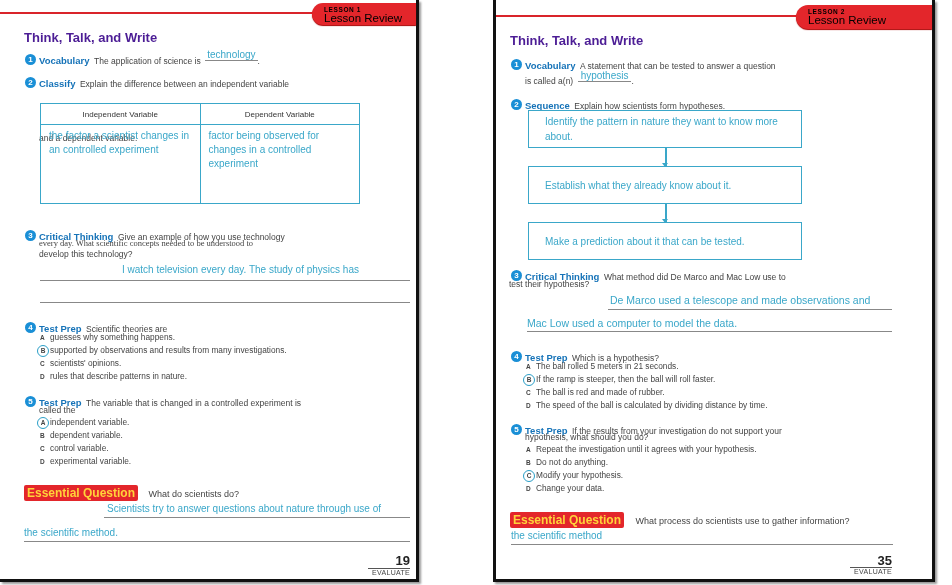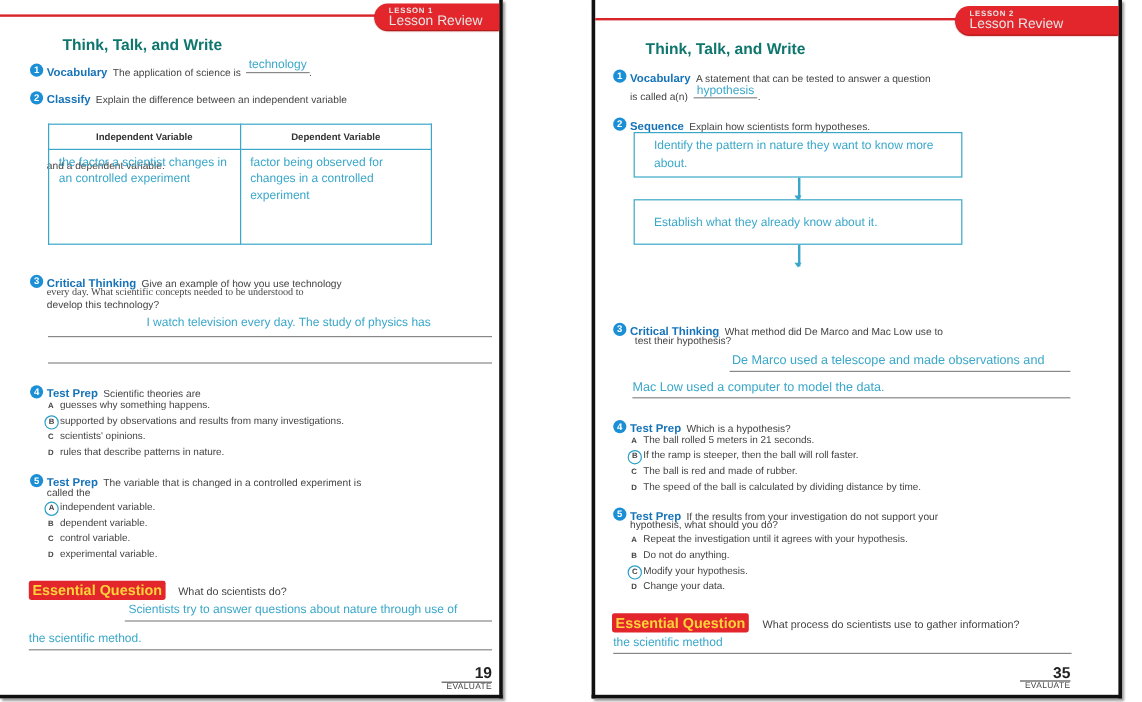--- a/index.html
+++ b/index.html
@@ -3,38 +3,38 @@
 <meta charset="utf-8">
 <style>
   html, body { margin:0; padding:0; }
   body { width:952px; height:585px; background:#ffffff; position:relative; overflow:hidden;
          font-family:"Liberation Sans", sans-serif; color:#333; }
   .page { position:absolute; top:0; background:#fff; border-right:3px solid #111; border-bottom:3px solid #111; border-left:3px solid #111;
           box-shadow:2px 2px 2px #999; }
   #page1 { left:0; width:416px; height:579px; border-left:0; }
   #page2 { left:493px; width:436px; height:579px; }
   .redline { position:absolute; left:0; height:2px; background:#d9242a; }
-  .tab { position:absolute; background:#e3262b; color:#e5e5e5; border-radius:12px 0 0 12px; box-shadow:0 1px 1px #a00;}
+  .tab { position:absolute; background:#e3262b; color:#000000; border-radius:12px 0 0 12px; box-shadow:0 1px 1px #a00;}
   .tab .lesson { position:absolute; left:12px; top:3px; font-size:6.5px; font-weight:bold; letter-spacing:0.6px; }
   .tab .title { position:absolute; left:12px; top:9px; font-size:11.5px; }
   .abs { position:absolute; white-space:nowrap; }
-  .h1 { font-size:13px; font-weight:bold; color:#0f766e;margin-left:28px; }
+  .h1 { font-size:13px; font-weight:bold; color:#4c1d95; }
   .num { display:inline-block; width:11px; height:11px; border-radius:50%; background:#1a8fd6; color:#fff;
          font-size:8px; font-weight:bold; text-align:center; line-height:11px; vertical-align:middle; margin-right:3px; }
   .lbl { color:#1673b8; font-weight:bold; font-size:9.5px; }
   .q { font-size:8.5px; color:#444; }
   .ans { color:#3aa7c9; font-size:10px; }
   .line { position:absolute; height:1px; background:#888; }
   .opt { font-size:8.3px; color:#444; }
   .opt .letter { font-size:6.5px; font-weight:bold; display:inline-block; width:10px; }
   .circ { display:inline-block; width:10px; height:10px; border:1.5px solid #2b9fc8; border-radius:50%;
           font-size:6.5px; font-weight:bold; text-align:center; line-height:10px; margin-left:-3px; margin-right:1px; }
   .eq { background:#e3262b; color:#ffd33a; font-weight:bold; font-size:12px; padding:1px 3px; border-radius:2px; }
   table.tv { position:absolute; border-collapse:collapse; border:1.5px solid #3aa7c9; }
-  table.tv th { font-size:8px; font-weight:bold; color:#333; height:18px; border:1.5px solid #3aa7c9; }
+  table.tv th { font-size:8px; font-weight:normal; color:#333; height:18px; border:1.5px solid #3aa7c9; }
   table.tv td { border:1.5px solid #3aa7c9; vertical-align:top; padding:4px 8px; color:#3aa7c9; font-size:10px; line-height:14px; height:70px; }
   .fbox { position:absolute; border:1.5px solid #3aa7c9; color:#3aa7c9; font-size:10px; line-height:15px; box-sizing:border-box; }
   .arrow { position:absolute; width:1.5px; background:#3aa7c9; }
   .arrow:after { content:""; position:absolute; left:-3px; bottom:-1px; border-left:3.5px solid transparent; border-right:3.5px solid transparent; border-top:4px solid #3aa7c9; }
   .pgnum { font-size:13px; font-weight:bold; color:#222; text-align:right; }
   .evaluate { font-size:7px; color:#444; border-top:1px solid #555; letter-spacing:0.3px; }
 </style>
 </head>
 <body>
 
@@ -133,26 +133,27 @@
   </div>
 
   <div class="abs" style="left:15px;top:95px;">
     <span class="num">2</span><span class="lbl">Sequence</span>
     <span class="q">Explain how scientists form hypotheses.</span>
   </div>
   <div class="fbox" style="left:32px;top:110px;width:274px;height:38px;padding:3px 16px;white-space:normal;">Identify the pattern in nature they want to know more about.</div>
   <div class="arrow" style="left:169px;top:148px;height:18px;"></div>
   <div class="fbox" style="left:32px;top:166px;width:274px;height:38px;padding:11px 16px;">Establish what they already know about it.</div>
   <div class="arrow" style="left:169px;top:204px;height:18px;"></div>
+  <div class="fbox" style="left:32px;top:222px;width:274px;height:38px;padding:11px 16px;">Make a prediction about it that can be tested.</div>
 
   <div class="abs" style="left:15px;top:266px;">
     <span class="num">3</span><span class="lbl">Critical Thinking</span>
     <span class="q">What method did De Marco and Mac Low use to</span>
   </div>
-  <div class="abs q" style="left:33px;top:279px;text-align:center;">test their hypothesis?</div>
+  <div class="abs q" style="left:13px;top:279px;text-align:center;">test their hypothesis?</div>
   <div class="abs ans" style="left:114px;top:294px;font-size:10.5px;">De Marco used a telescope and made observations and</div>
   <div class="line" style="left:112px;top:309px;width:284px;"></div>
   <div class="abs ans" style="left:31px;top:317px;font-size:10.5px;">Mac Low used a computer to model the data.</div>
   <div class="line" style="left:31px;top:331px;width:365px;"></div>
 
   <div class="abs" style="left:15px;top:347px;">
     <span class="num">4</span><span class="lbl">Test Prep</span>
     <span class="q">Which is a hypothesis?</span>
   </div>
   <div class="abs opt" style="left:30px;top:361px;"><span class="letter">A</span><span>The ball rolled 5 meters in 21 seconds.</span></div>

